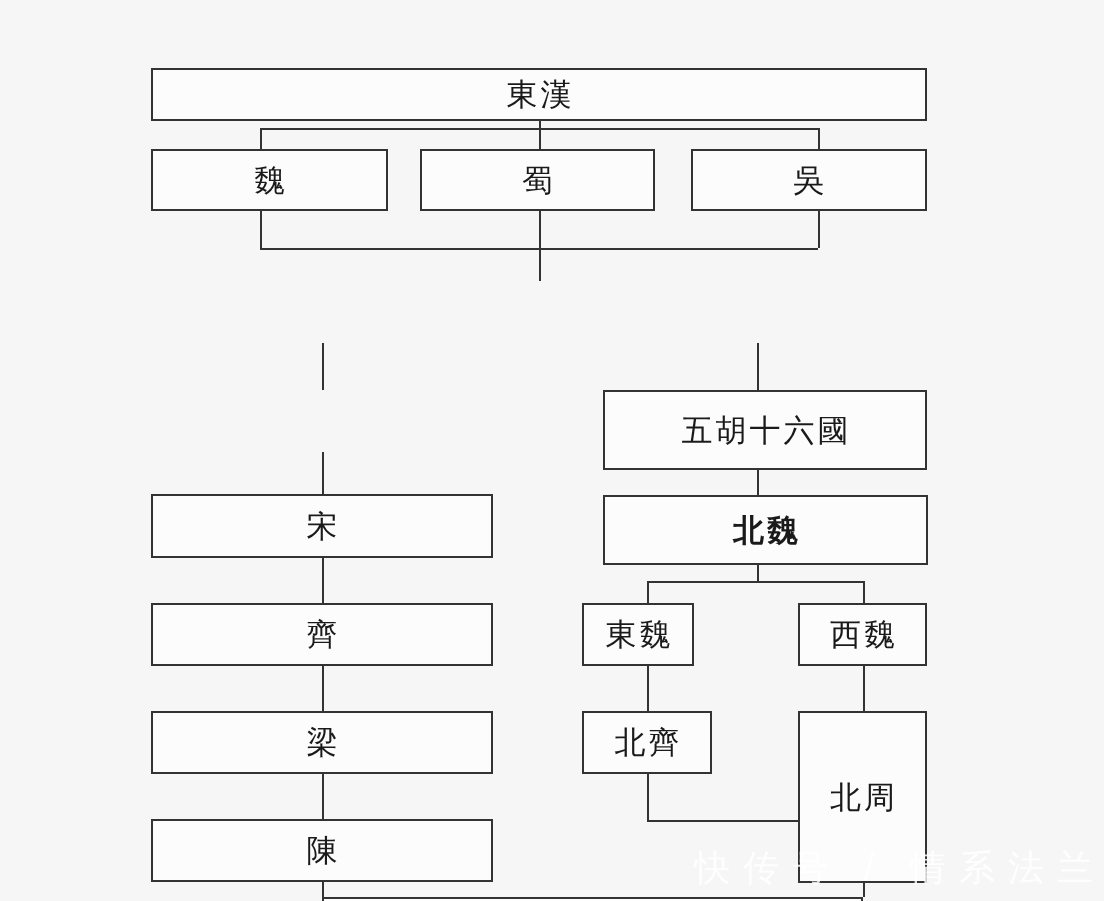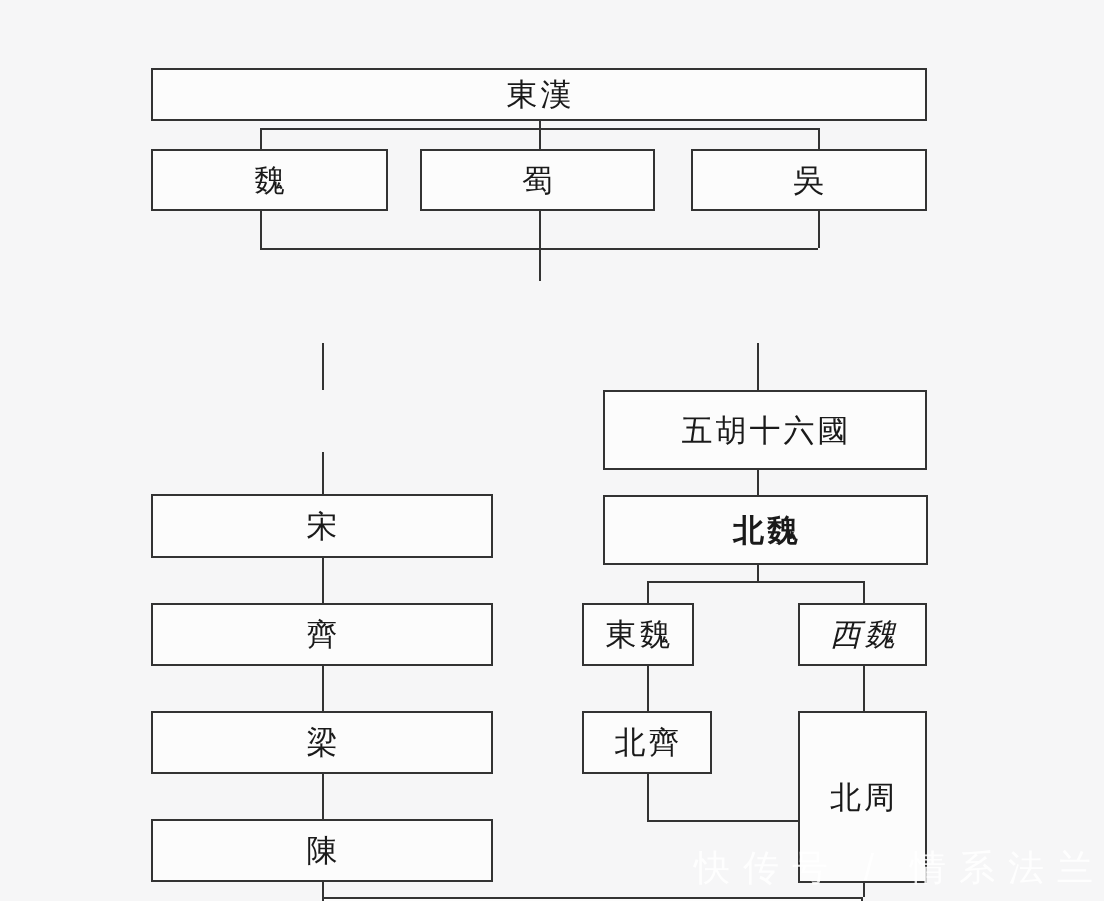--- a/index.html
+++ b/index.html
@@ -106,21 +106,21 @@
     </div>
     <div class="node" style="left: 603px; top: 495px; width: 325px; height: 70px; font-weight: bold;">
       <span class="node-label">北魏</span>
     </div>
     <div class="node" style="left: 151px; top: 603px; width: 342px; height: 63px;">
       <span class="node-label">齊</span>
     </div>
     <div class="node" style="left: 582px; top: 603px; width: 112px; height: 63px;">
       <span class="node-label">東魏</span>
     </div>
-    <div class="node" style="left: 798px; top: 603px; width: 129px; height: 63px; font-style: italic;">
+    <div class="node" style="left: 798px; top: 603px; width: 129px; height: 63px;">
       <span class="node-label">西魏</span>
     </div>
     <div class="node" style="left: 151px; top: 711px; width: 342px; height: 63px;">
       <span class="node-label">梁</span>
     </div>
     <div class="node" style="left: 798px; top: 711px; width: 129px; height: 172px;">
       <span class="node-label">北周</span>
     </div>
     <div class="node" style="left: 582px; top: 711px; width: 130px; height: 63px;">
       <span class="node-label">北齊</span>

